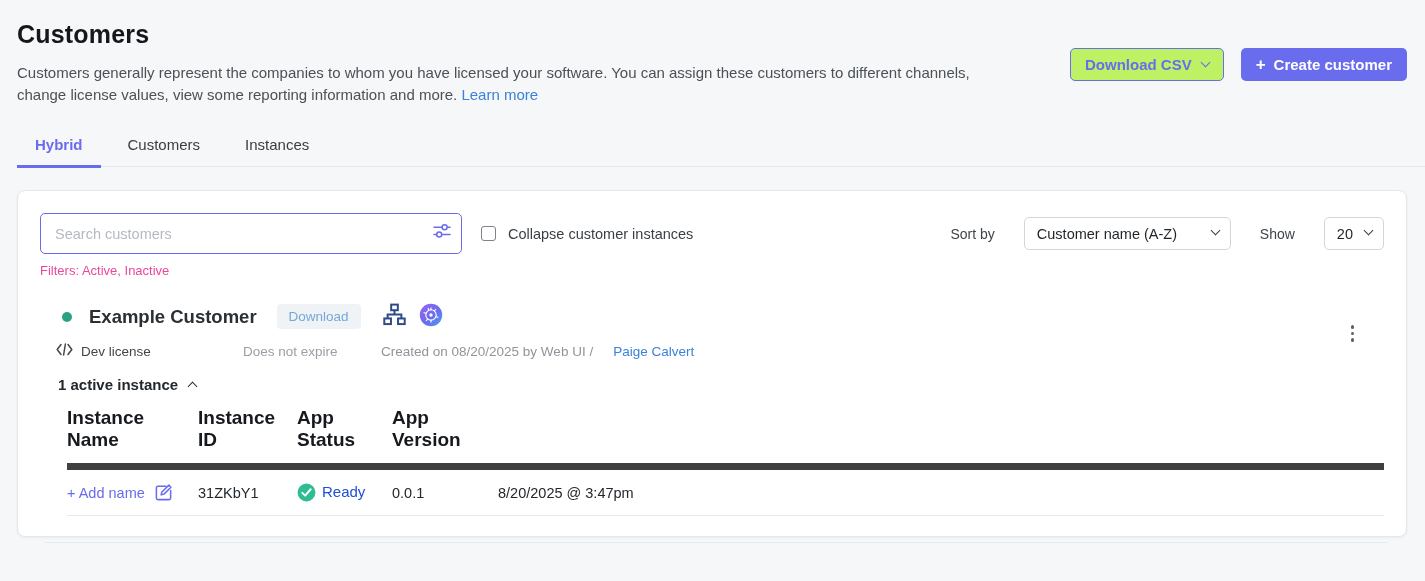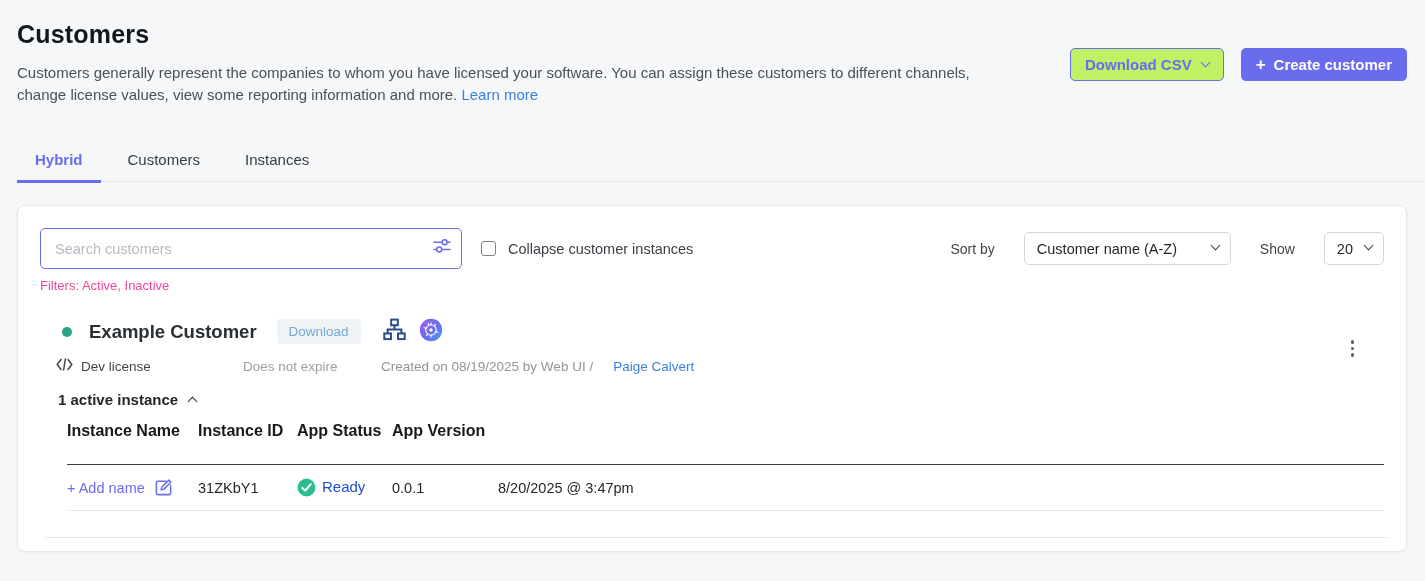--- a/index.html
+++ b/index.html
@@ -19,21 +19,21 @@
   .btn { font-size:15px; font-weight:700; border-radius:5px; height:33px; display:flex; align-items:center; cursor:pointer; }
   .btn-outline { border:1px solid #6a6cee; color:#6a6cee; background:#bef264; padding:0 14px; gap:10px; }
   .btn-primary { background:#6a6cee; color:#fff; border:none; padding:0 15px; gap:8px; }
   .btn-primary .plus { font-size:17px; font-weight:700; line-height:1; }
   
   .chev { display:inline-block; width:7px; height:7px;
           border-right:1.8px solid currentColor; border-bottom:1.8px solid currentColor; }
   .chev.down { transform:rotate(45deg); margin-top:-4px; }
   .chev.up { transform:rotate(-135deg); margin-top:4px; }
   
-  .tabs { margin:45px 0 0 17px; display:flex; gap:9px; border-bottom:1px solid #e4e7ea; }
+  .tabs { margin:30px 0 0 17px; display:flex; gap:9px; border-bottom:1px solid #e4e7ea; }
   .tab { padding:0 18px 12px; font-size:15px; color:#383d42; cursor:pointer; border-bottom:3px solid transparent; margin-bottom:-2px; }
   .tab.active { color:#6a6cee; font-weight:700; border-bottom-color:#6a6cee; }
   
   .card { margin:23px 18px 0 17px; background:#fff; border:1px solid #e4e8eb; border-radius:8px;
           padding:22px; height:347px; box-shadow:0 1px 3px rgba(20,30,40,.05); }
   
   .toolbar { display:flex; align-items:center; }
   .search-wrap { position:relative; width:422px; }
   .search-input { width:100%; height:41px; border:1px solid #6a6cee; border-radius:5px;
                   padding:0 42px 0 14px; font-size:14.5px; color:#23282d; outline:none; font-family:inherit; background:#fff; }
@@ -62,21 +62,21 @@
   .cust-meta { display:flex; align-items:center; margin-top:12px; font-size:13.5px; }
   .license { display:flex; align-items:center; gap:8px; color:#41464c; width:187px; }
   .expiry { color:#9aa0a6; width:138px; }
   .created { color:#8f959b; }
   .created-by { color:#3b82d8; text-decoration:none; margin-left:20px; cursor:pointer; }
   .summary { margin:17px 0 0 2px; font-size:15px; font-weight:600; color:#23282d; display:flex; align-items:center; gap:11px; cursor:pointer; }
   .summary .chev { color:#2b3035; }
   
   .itable { margin:14px 0 0 11px; }
   .itable-head, .itable-row { display:grid; grid-template-columns:131px 99px 95px 106px auto; align-items:center; }
-  .itable-head { font-size:16px; font-weight:700; color:#16191d; padding-bottom:24px; border-bottom:1px solid #404040; }
+  .itable-head { font-size:19px; font-weight:700; color:#16191d; padding-bottom:12px; border-bottom:7px solid #404040; }
   .itable-row { height:46px; border-bottom:1px solid #e7eaec; font-size:14.5px; color:#23282d; }
   .add-name-cell { display:flex; align-items:center; gap:9px; }
   .add-name { color:#6a6cee; text-decoration:none; cursor:pointer; }
   .edit-icon { cursor:pointer; display:flex; }
   .status-cell { display:flex; align-items:flex-start; gap:6px; color:#1d4ed8; font-size:15px; }
   .bottom-rule { border:none; border-top:1px solid #e7eaec; margin:26px -4px 0 -11px; }
 </style>
 </head>
 <body>
 
@@ -182,21 +182,21 @@
         <span>
           <svg width="17" height="13" viewBox="0 0 17 13" fill="none" stroke="#41464c" stroke-width="1.5" stroke-linecap="round" stroke-linejoin="round">
             <polyline points="5,1.5 1.2,6.5 5,11.5"></polyline>
             <polyline points="12,1.5 15.8,6.5 12,11.5"></polyline>
             <line x1="9.4" y1="1" x2="7.6" y2="12"></line>
           </svg>
         </span>
         <span>Dev license</span>
       </span>
       <span class="expiry">Does not expire</span>
-      <span class="created">Created on 08/19/2025 by Web UI /</span>
+      <span class="created">Created on 08/20/2025 by Web UI /</span>
       <a class="created-by">Paige Calvert</a>
     </div>
 
     <div class="summary">
       <span>1 active instance</span>
       <span class="chev up"></span>
     </div>
 
     <div class="itable">
       <div class="itable-head">

